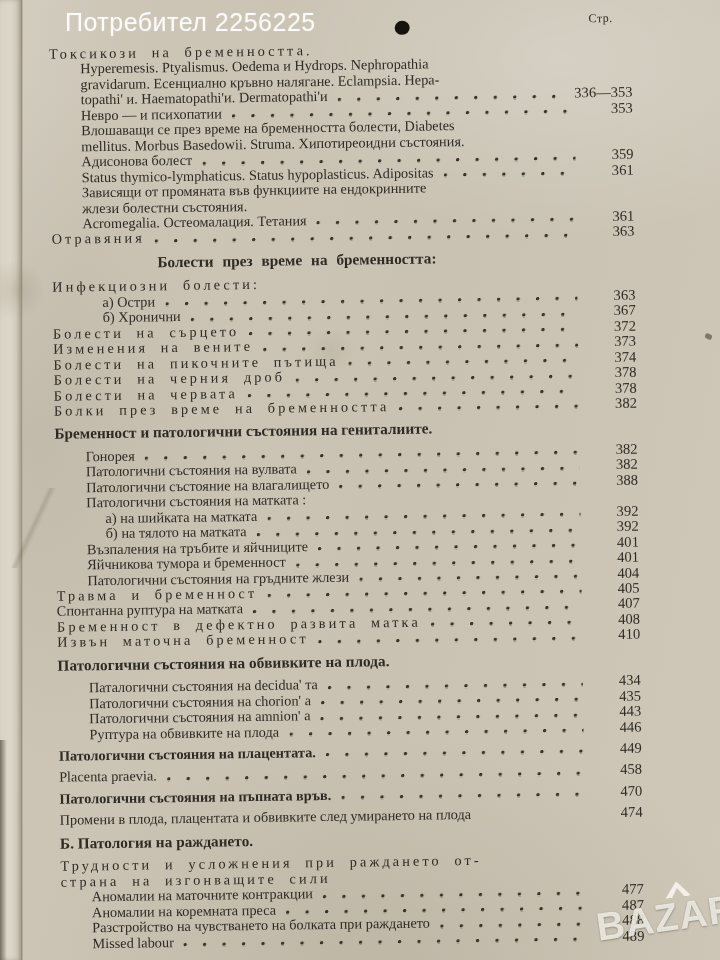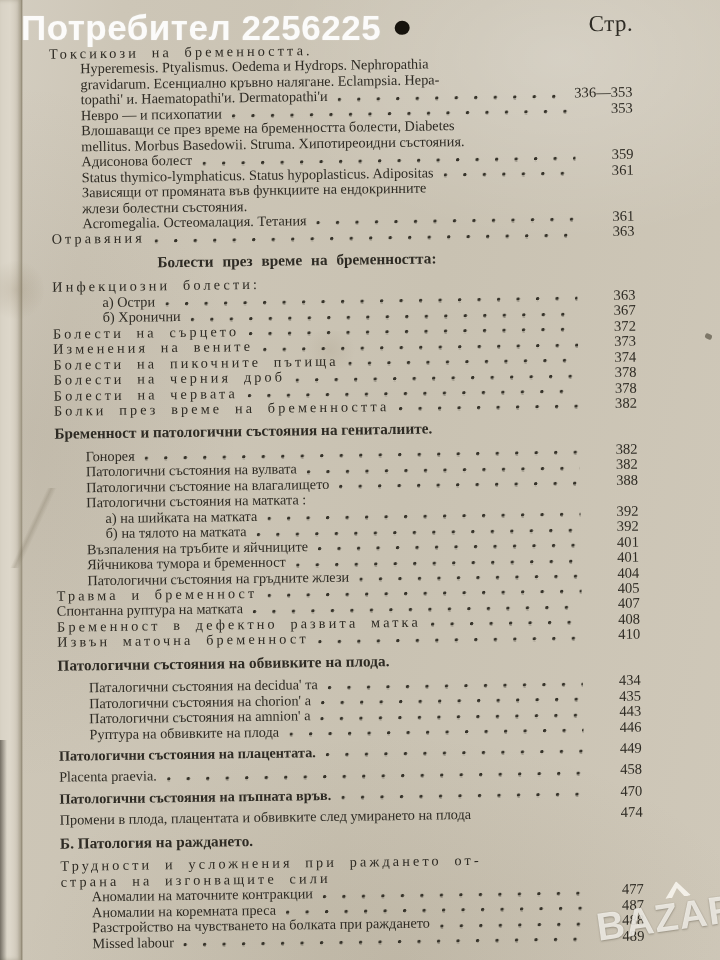--- a/index.html
+++ b/index.html
@@ -28,21 +28,21 @@
   .stain2 { position:absolute; left:300px; top:330px; width:60px; height:40px; border-radius:50%;
     background:radial-gradient(circle, rgba(120,104,74,0.10), rgba(120,104,74,0) 70%); }
   .speck { position:absolute; left:705px; top:334px; width:7px; height:5px; background:rgba(60,54,40,0.55);
     border-radius:2px; transform:rotate(25deg); }
 
   
   .tilt { position:absolute; inset:0; transform:rotate(-0.8deg); transform-origin:55% 65%; }
 
   .ink-dot { position:absolute; left:403px; top:21px; width:15px; height:14px;
     background:#16130d; border-radius:50%; }
-  .page-label { position:absolute; left:597px; top:14px; font-size:23px; letter-spacing:0.5px; }
+  .page-label { position:absolute; left:597px; top:14px; font-size:12px; letter-spacing:0.5px; }
 
   .toc { position:absolute; left:0; top:42px; width:640px; }
   .row { display:flex; align-items:flex-end; line-height:15.45px; font-size:14.3px; white-space:nowrap; }
   .row .lbl { flex:0 0 auto; }
   .row .leader { flex:1 1 auto; height:4px; margin:0 4px 3px 10px; min-width:8px;
     background-image:radial-gradient(circle at 1.7px 1.7px, #36332a 1.45px, transparent 1.9px);
     background-size:19.5px 4px; background-repeat:repeat-x; }
   .row .num { flex:0 0 auto; margin-left:4px; min-width:50px; text-align:right; font-size:14.6px; }
   .i-0 { padding-left:57px; }
   .i-1 { padding-left:88px; }
@@ -51,23 +51,23 @@
   .s-bold .lbl { font-weight:bold; }
   .k-section-center { display:block; text-align:center; padding-left:0 !important;
     font-weight:bold; font-size:15.3px; margin:8px 36px 9px 0; }
   .k-section-center .lbl { word-spacing:5px; }
   .k-section-left { margin:7px 0 8px; }
   .k-section-left .lbl { font-weight:bold; font-size:15.3px; }
   .k-entry-loose { margin-top:6px; }
 
   
   .user-watermark { position:absolute; left:21px; top:8px;
-    font-family:"Liberation Sans","DejaVu Sans",sans-serif; font-weight:bold;
-    font-size:35px; letter-spacing:0.5px; color:rgba(255,255,255,0.90);
-    text-shadow:0 0 2px rgba(255,255,255,0.25); }
+    font-family:"Liberation Sans","DejaVu Sans",sans-serif; font-weight:normal;
+    font-size:25px; letter-spacing:0.5px; color:rgba(255,255,255,0.90);
+    text-shadow:0 0 2px rgba(255,255,255,0.25);padding-left:44px; }
   .bazar { position:absolute; left:596px; top:896px; transform:rotate(-8deg);
     font-family:"Liberation Sans","DejaVu Sans",sans-serif; font-weight:800;
     font-size:39px; letter-spacing:1px; color:rgba(251,249,243,0.82);
     text-shadow:0 1px 2px rgba(70,62,48,0.35), 0 0 1px rgba(70,62,48,0.3); }
   .bazar-bag { position:absolute; left:72px; top:-13px; width:26px; height:16px;
     background:rgba(251,249,243,0.82);
     clip-path:polygon(50% 0, 100% 100%, 74% 100%, 50% 42%, 26% 100%, 0 100%);
     box-shadow:0 1px 1px rgba(70,62,48,0.3); }
 </style>
 </head>

